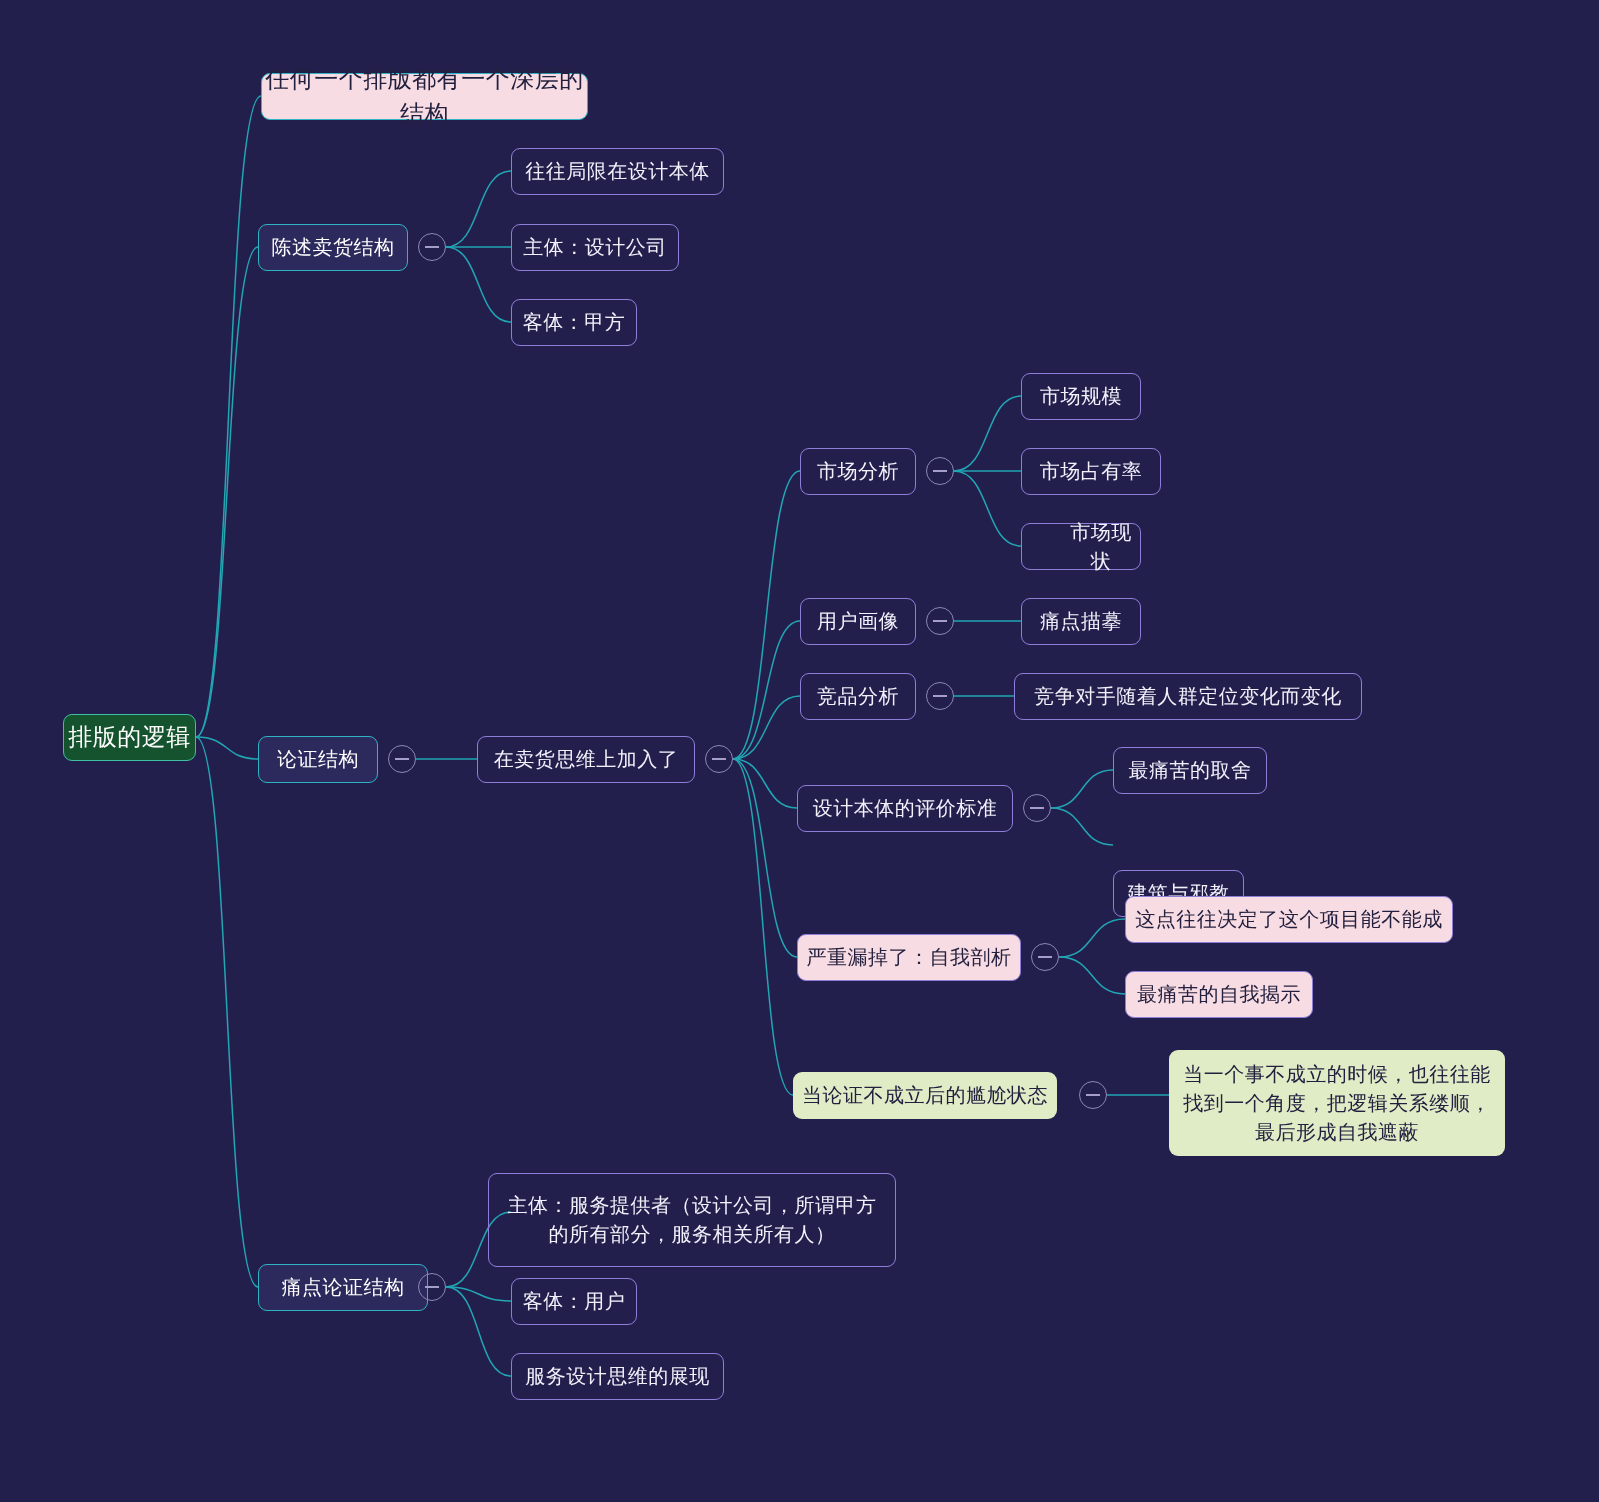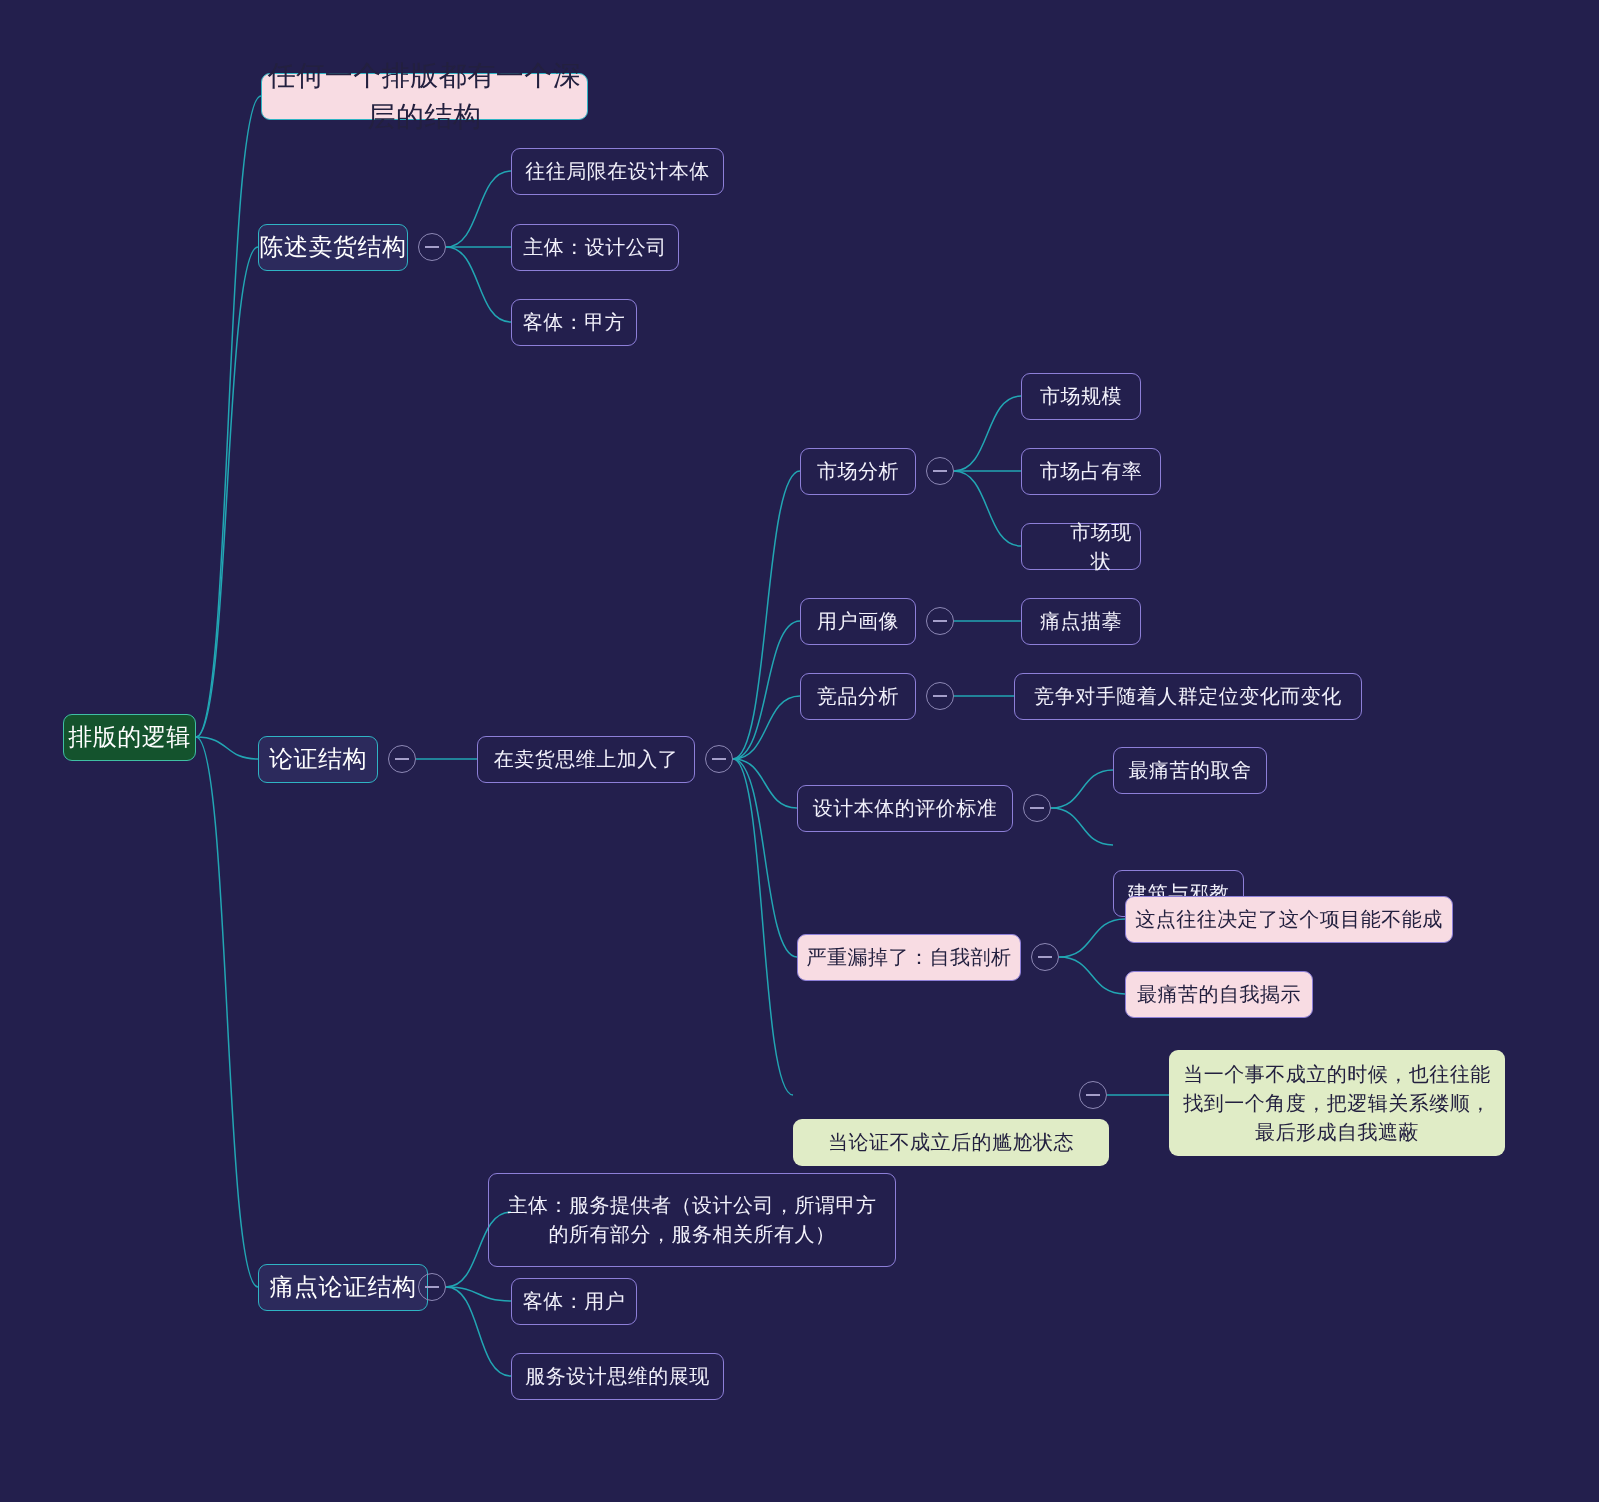--- a/index.html
+++ b/index.html
@@ -26,27 +26,27 @@
   .n-root{
     background:#14532d;
     border:1.6px solid #3fbfa4;
     color:#ffffff;
     font-size:24px;
   }
   .n-l1{
     background:#2c2a5c;
     border:1.6px solid #2fb4c4;
     color:#ffffff;
-    font-size:24px;
+    font-size:20px;
   }
   .n-l1-pink{
     background:#f8dce3;
     border:1.6px solid #2fb4c4;
     color:#23203f;
-    font-size:28px;
+    font-size:24px;
   }
   .n-purple{
     background:transparent;
     border:1.5px solid #8d7fd8;
     color:#f2f1fb;
     font-size:20px;
   }
   .n-pink{
     background:#f8dce3;
     border:1.5px solid #8d7fd8;
@@ -125,21 +125,21 @@
     <div class="node n-purple" style="left: 800px; top: 598px; width: 116px; height: 47px;">用户画像</div>
     <div class="node n-purple" style="left: 1021px; top: 598px; width: 120px; height: 47px;">痛点描摹</div>
     <div class="node n-purple" style="left: 800px; top: 673px; width: 116px; height: 47px;">竞品分析</div>
     <div class="node n-purple" style="left: 1014px; top: 673px; width: 348px; height: 47px;">竞争对手随着人群定位变化而变化</div>
     <div class="node n-purple" style="left: 797px; top: 785px; width: 216px; height: 47px;">设计本体的评价标准</div>
     <div class="node n-purple" style="left: 1113px; top: 747px; width: 154px; height: 47px;">最痛苦的取舍</div>
     <div class="node n-purple" style="left: 1113px; top: 822px; width: 131px; height: 47px; margin-top: 48px;">建筑与邪教</div>
     <div class="node n-pink" style="left: 797px; top: 934px; width: 224px; height: 47px;">严重漏掉了：自我剖析</div>
     <div class="node n-pink" style="left: 1125px; top: 896px; width: 328px; height: 47px;">这点往往决定了这个项目能不能成</div>
     <div class="node n-pink" style="left: 1125px; top: 971px; width: 188px; height: 47px;">最痛苦的自我揭示</div>
-    <div class="node n-green" style="left: 793px; top: 1072px; width: 316px; height: 47px; margin-top: 47px;">当论证不成立后的尴尬状态</div>
+    <div class="node n-green" style="left: 793px; top: 1072px; width: 264px; height: 47px;">当论证不成立后的尴尬状态</div>
     <div class="node n-green" style="left: 1169px; top: 1050px; width: 336px; height: 106px;">当一个事不成立的时候，也往往能
 找到一个角度，把逻辑关系缕顺，
 最后形成自我遮蔽</div>
     <div class="node n-l1" style="left: 258px; top: 1264px; width: 170px; height: 47px;">痛点论证结构</div>
     <div class="node n-purple" style="left: 488px; top: 1173px; width: 408px; height: 94px;">主体：服务提供者（设计公司，所谓甲方
 的所有部分，服务相关所有人）</div>
     <div class="node n-purple" style="left: 511px; top: 1278px; width: 126px; height: 47px;">客体：用户</div>
     <div class="node n-purple" style="left: 511px; top: 1353px; width: 213px; height: 47px;">服务设计思维的展现</div>
     <div class="toggle" style="left: 418px; top: 233px;"></div>
     <div class="toggle" style="left: 388px; top: 745px;"></div>

